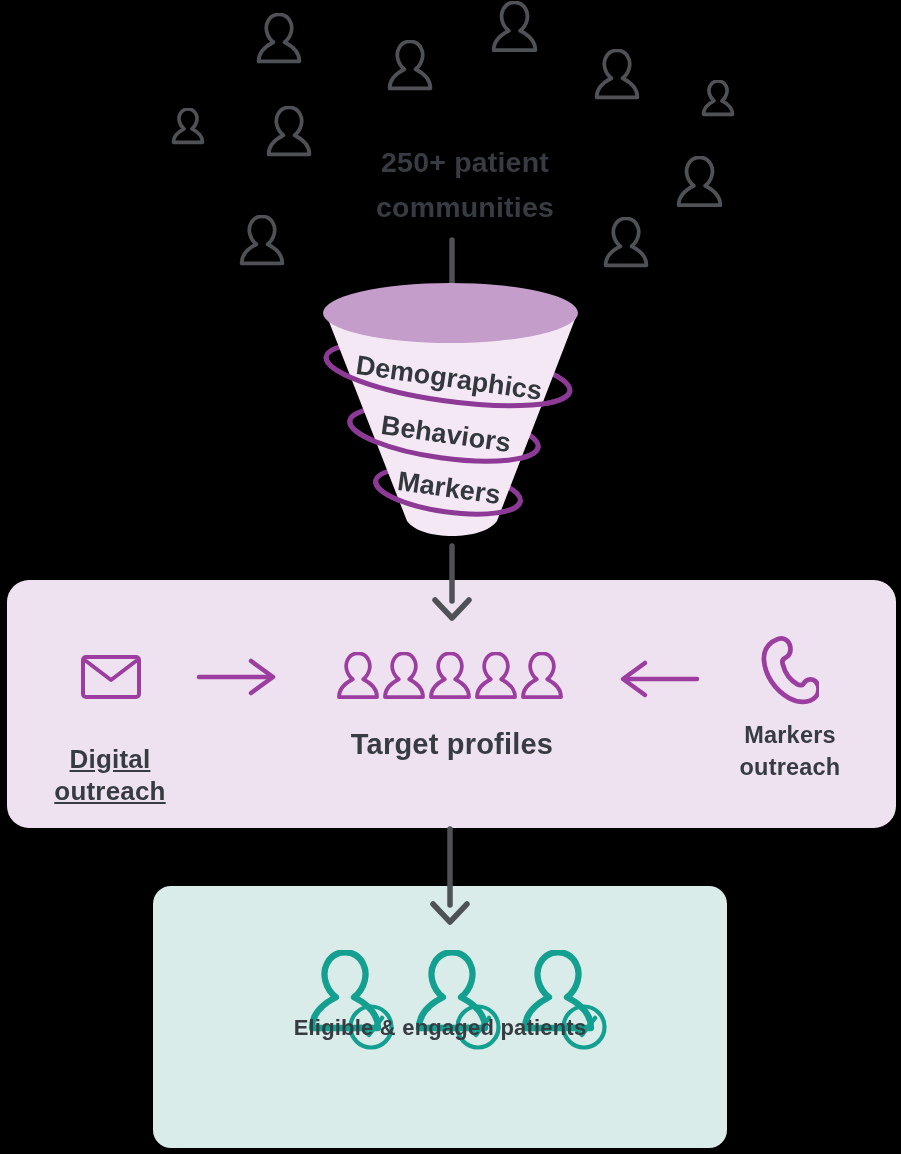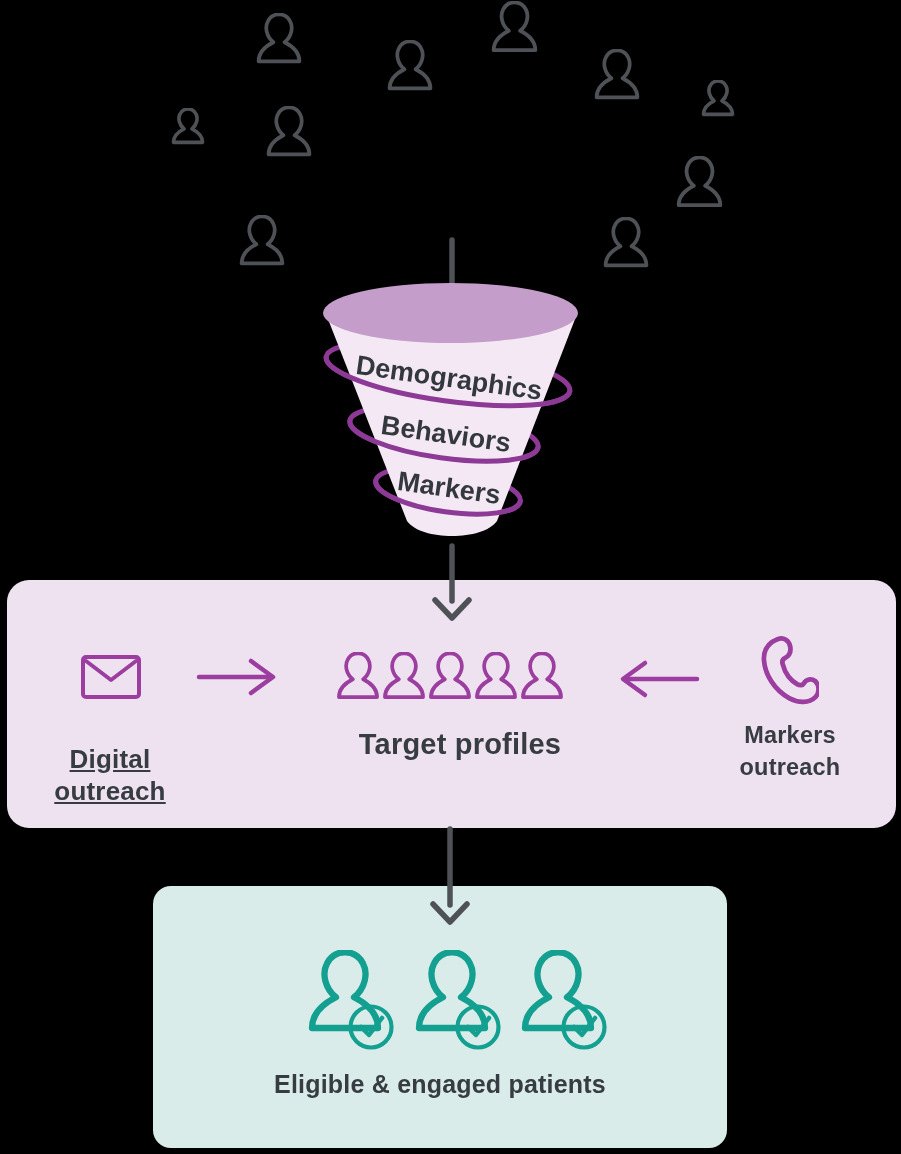--- a/index.html
+++ b/index.html
@@ -25,23 +25,23 @@
   .box.outreach{left:7px;top:580px;width:889px;height:248px;border-radius:22px;background:var(--c-outreach-bg);}
   .box.result{left:153px;top:886px;width:574px;height:262px;border-radius:18px;background:var(--c-result-bg);}
   svg.overlay{position:absolute;left:0;top:0;width:901px;height:1154px;pointer-events:none;}
   .abs{position:absolute;}
   .lbl{
     position:absolute;color:var(--c-text);font-weight:600;text-align:center;
     letter-spacing:.2px;
   }
   .lbl.top-label{left:349px;top:140px;width:232px;font-size:28.5px;line-height:45px;}
   .lbl.digital{left:25px;top:744px;width:170px;font-size:26px;line-height:31.5px;text-decoration:underline;}
-  .lbl.target{left:310px;top:727px;width:300px;font-size:29px;line-height:34px;}
+  .lbl.target{left:302px;top:727px;width:300px;font-size:29px;line-height:34px;}
   .lbl.personal{left:705px;top:720px;width:170px;font-size:23.5px;line-height:31.5px;}
-  .lbl.result-label{left:163px;top:1062px;width:554px;font-size:25px;line-height:44px;}
+  .lbl.result-label{left:163px;top:1006px;width:554px;font-size:22px;line-height:44px;}
   .ring-label{
     font-family:"Liberation Sans",sans-serif;font-weight:600;font-size:27px;
     fill:var(--c-text2);text-anchor:middle;
   }
   .gray-person{stroke:var(--c-gray);fill:none;}
   .purple-stroke{stroke:var(--c-purple);fill:none;}
   .teal-stroke{stroke:var(--c-teal);fill:none;}
   .arrow{stroke:var(--c-arrow);fill:none;}
 </style>
 </head>
@@ -104,20 +104,21 @@
       <line x1="452" y1="546" x2="452" y2="601"></line>
       <path d="M435 600 L452 618 L469 600"></path>
     </g>
 
     <g class="arrow" stroke-width="5.5" stroke-linecap="round" stroke-linejoin="round">
       <line x1="450" y1="829" x2="450" y2="905"></line>
       <path d="M433 904 L450 922 L467 904"></path>
     </g>
   </svg>
 
+  <div class="lbl top-label">250+ patient communities</div>
 
   <svg class="abs" style="left:80px;top:654px;" width="62" height="46" viewBox="0 0 62 46">
     <rect x="3" y="3" width="56" height="40" rx="3" class="purple-stroke" stroke-width="4"></rect>
     <path d="M6 7 L31 26 L56 7" class="purple-stroke" stroke-width="4" stroke-linejoin="round" stroke-linecap="round"></path>
   </svg>
 
   <svg class="abs" style="left:188px;top:657px;" width="90" height="40" viewBox="0 0 90 40">
     <line x1="11" y1="20" x2="81" y2="20" class="purple-stroke" stroke-width="4.5" stroke-linecap="round"></line>
     <path d="M63 4 L85 20 L63 36" class="purple-stroke" stroke-width="4.5" fill="none" stroke-linecap="round" stroke-linejoin="round"></path>
   </svg>

